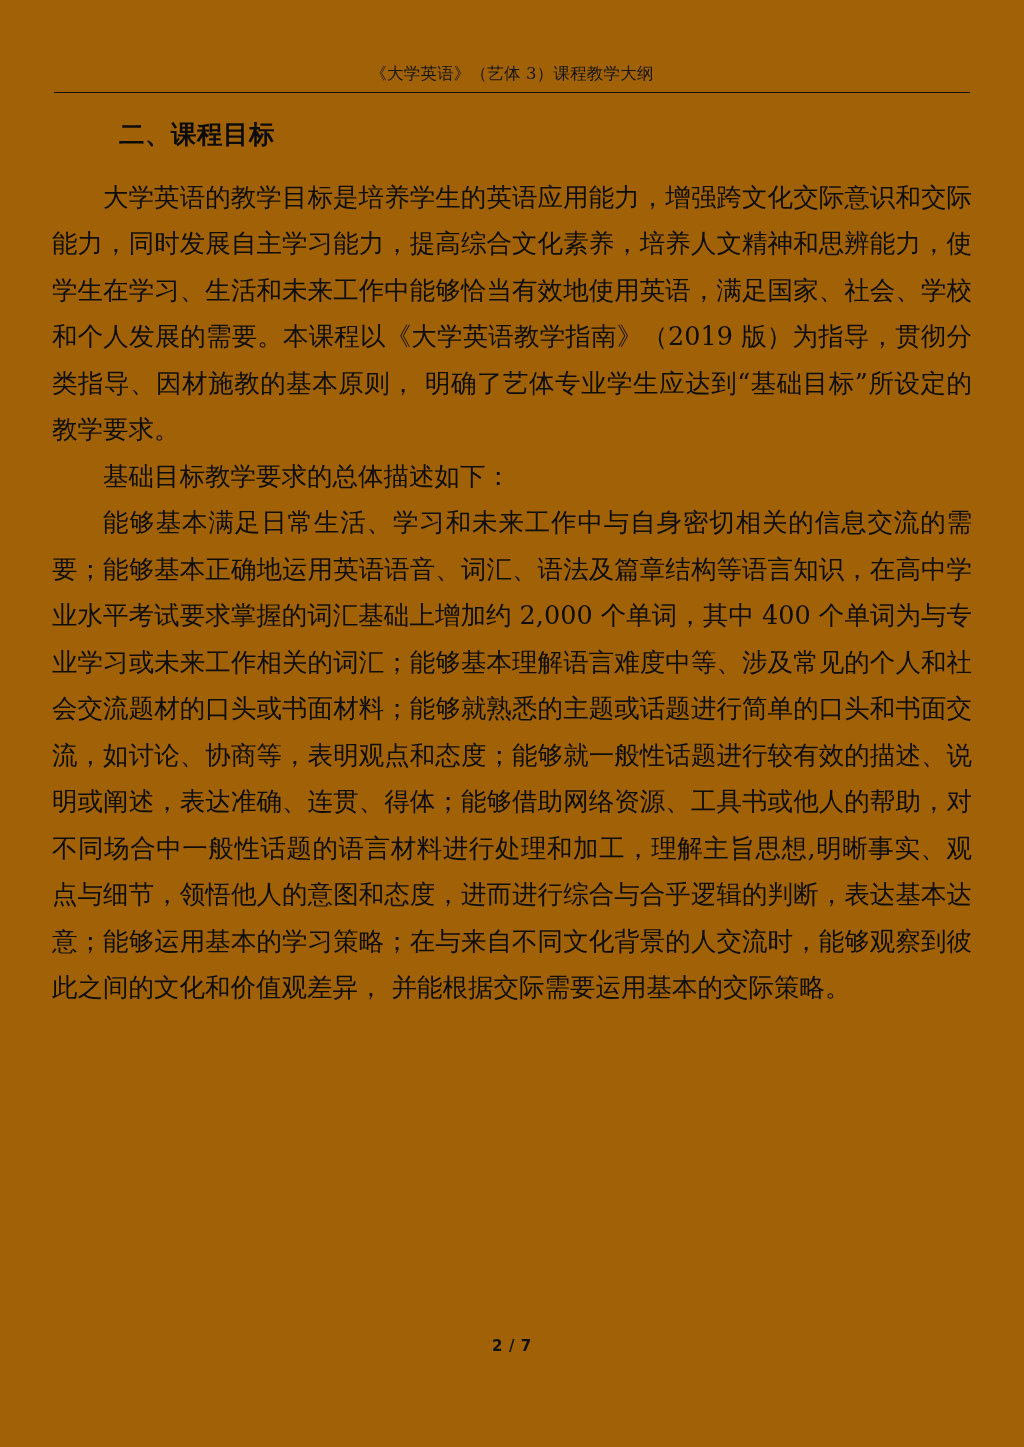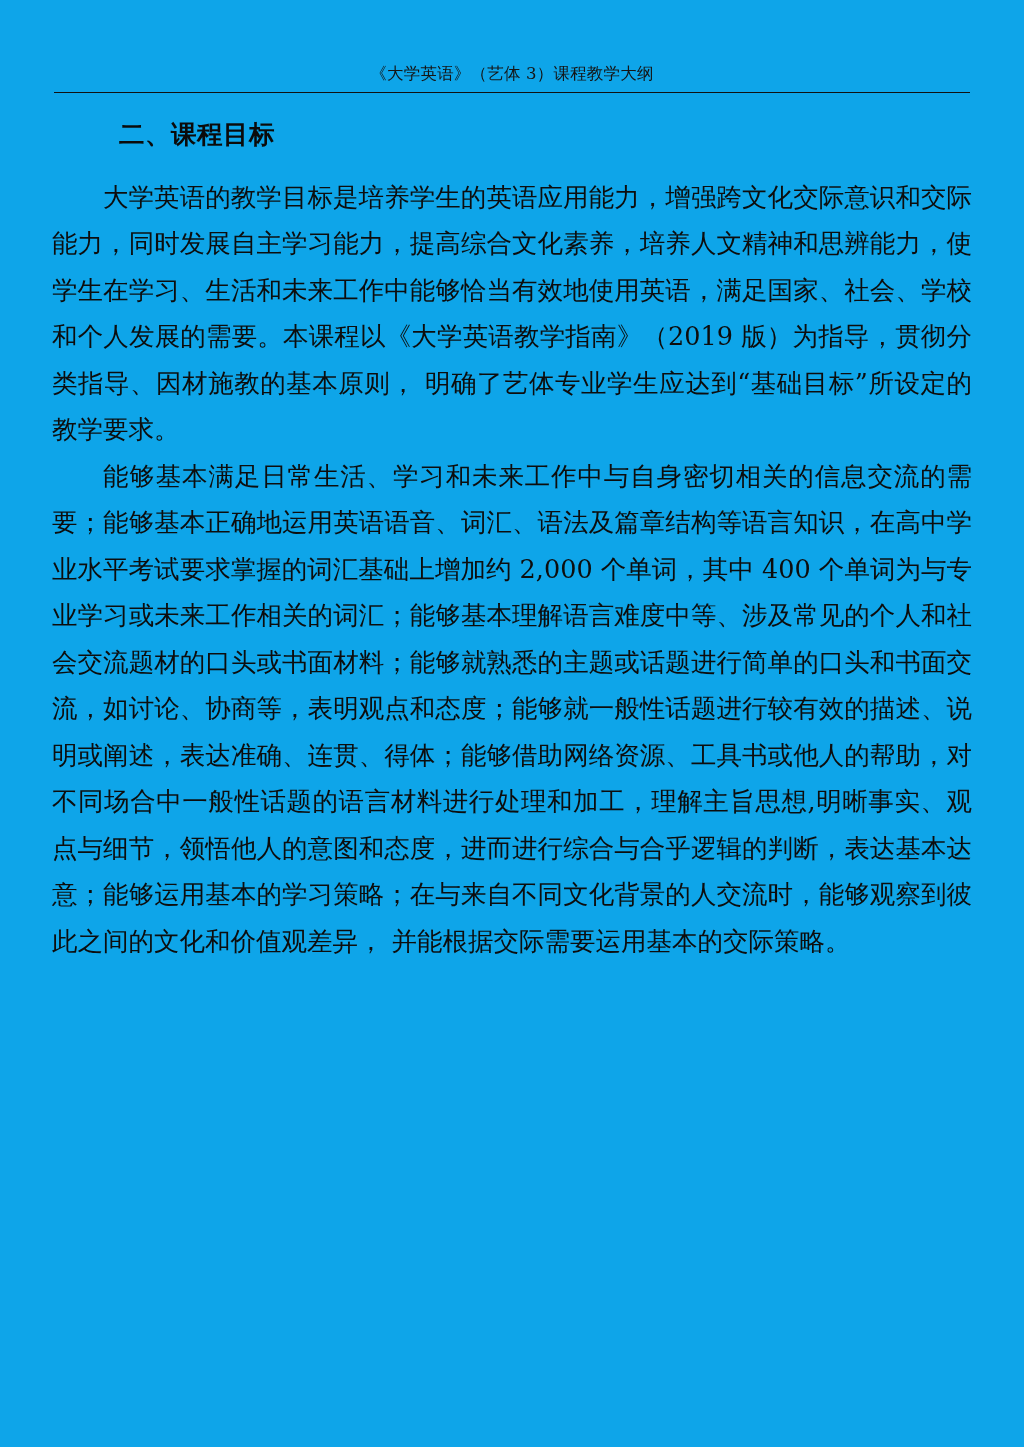--- a/index.html
+++ b/index.html
@@ -5,21 +5,21 @@
   html, body {
     margin: 0;
     padding: 0;
     background: #ffffff;
   }
   .page {
     position: relative;
     width: 1024px;
     height: 1447px;
     margin: 0 auto;
-    background: #0ea5e9;
+    background: #a16207;
     box-sizing: border-box;
     font-family: "DejaVu Serif", "Liberation Serif", serif;
     color: #111111;
   }
   .page-inner {
     position: absolute;
     left: 0;
     top: 0;
     right: 0;
     bottom: 0;
@@ -81,17 +81,19 @@
 
 <div class="page">
   <div class="page-inner">
 
     <div class="header">《大学英语》（艺体 3）课程教学大纲</div>
     <div class="header-rule"></div>
 
     <div class="body-text">
       <p class="heading">二、课程目标</p>
       <p class="para">大学英语的教学目标是培养学生的英语应用能力，增强跨文化交际意识和交际能力，同时发展自主学习能力，提高综合文化素养，培养人文精神和思辨能力，使学生在学习、生活和未来工作中能够恰当有效地使用英语，满足国家、社会、学校和个人发展的需要。本课程以《大学英语教学指南》（2019 版）为指导，贯彻分类指导、因材施教的基本原则， 明确了艺体专业学生应达到“基础目标”所设定的教学要求。</p>
+      <p class="para">基础目标教学要求的总体描述如下：</p>
       <p class="para">能够基本满足日常生活、学习和未来工作中与自身密切相关的信息交流的需要；能够基本正确地运用英语语音、词汇、语法及篇章结构等语言知识，在高中学业水平考试要求掌握的词汇基础上增加约 2,000 个单词，其中 400 个单词为与专业学习或未来工作相关的词汇；能够基本理解语言难度中等、涉及常见的个人和社会交流题材的口头或书面材料；能够就熟悉的主题或话题进行简单的口头和书面交流，如讨论、协商等，表明观点和态度；能够就一般性话题进行较有效的描述、说明或阐述，表达准确、连贯、得体；能够借助网络资源、工具书或他人的帮助，对不同场合中一般性话题的语言材料进行处理和加工，理解主旨思想,明晰事实、观点与细节，领悟他人的意图和态度，进而进行综合与合乎逻辑的判断，表达基本达意；能够运用基本的学习策略；在与来自不同文化背景的人交流时，能够观察到彼此之间的文化和价值观差异， 并能根据交际需要运用基本的交际策略。</p>
     </div>
 
   </div>
+  <div class="footer">2 / 7</div>
 </div>
 
 </body></html>

